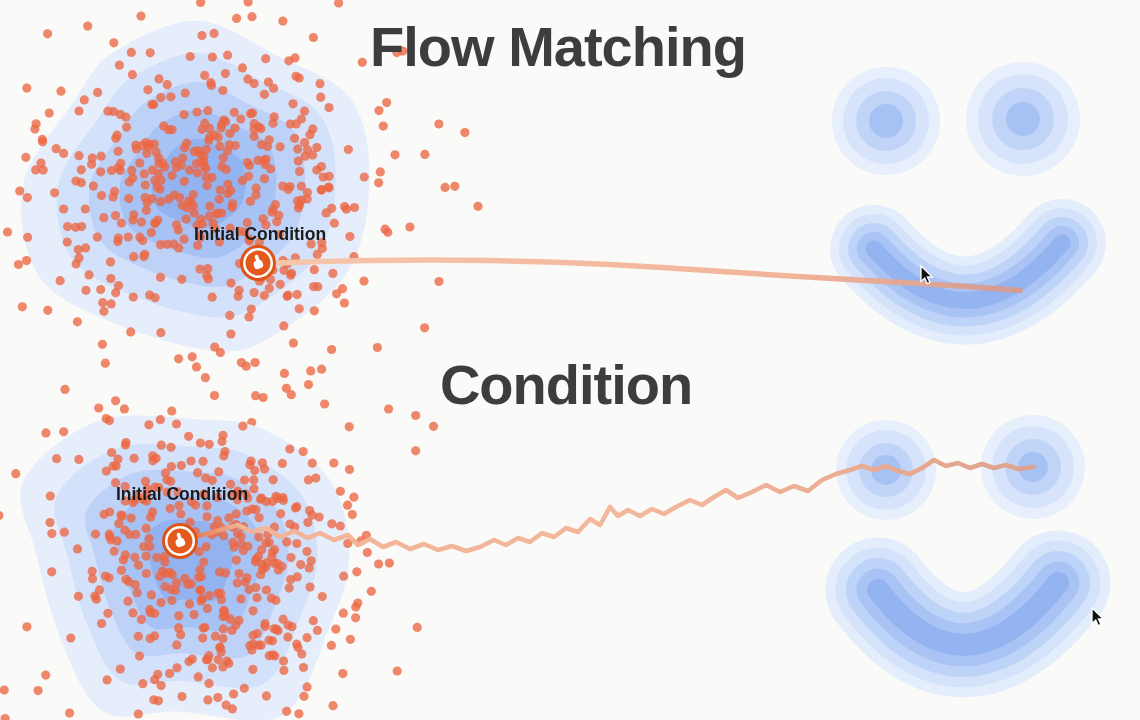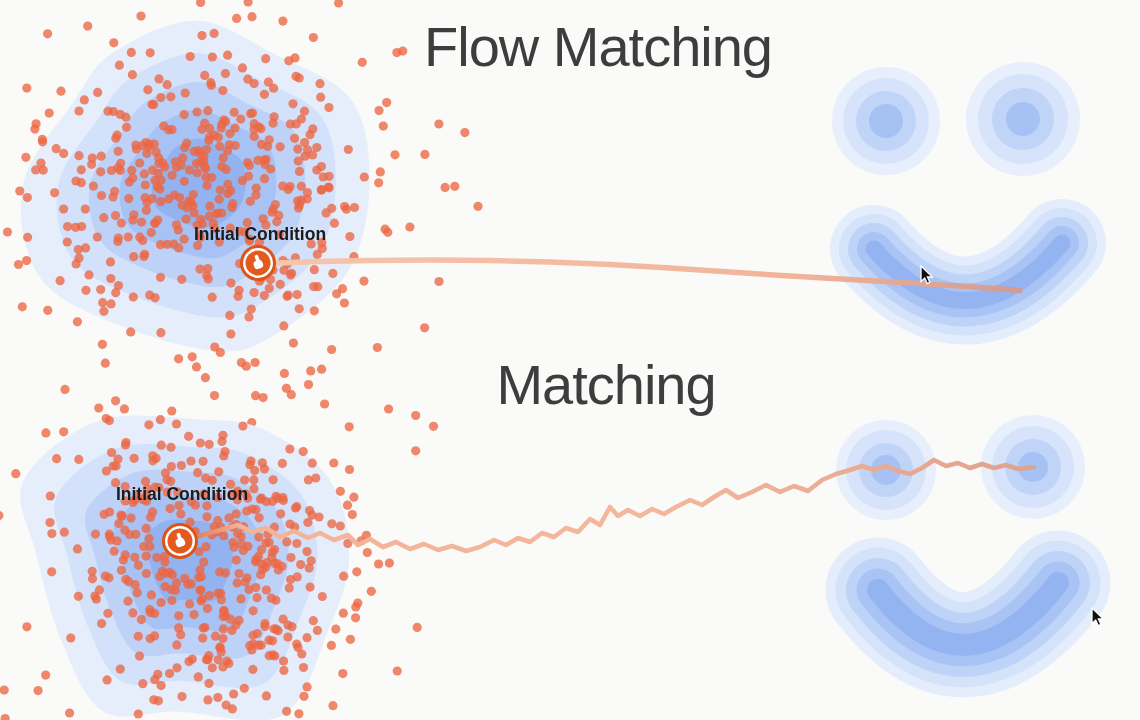--- a/index.html
+++ b/index.html
@@ -1,18 +1,18 @@
 <!DOCTYPE html>
 <html><head>
 <meta charset="utf-8">
 <style>
   html,body{margin:0;padding:0;}
   #stage{position:relative;width:1140px;height:720px;overflow:hidden;font-family:"Liberation Sans",sans-serif;}
   #viz{position:absolute;left:0;top:0;}
-  .title{position:absolute;transform:translateX(-50%);font-weight:normal;white-space:nowrap;letter-spacing:-1px;margin-left:40px;}
+  .title{position:absolute;transform:translateX(-50%);font-weight:bold;white-space:nowrap;letter-spacing:-1px;}
   .ic-label{position:absolute;transform:translate(-50%,-50%);font-weight:700;white-space:nowrap;}
 </style>
 </head>
 <body style="background: rgb(250, 250, 248);">
 
 <div id="stage" style="background: rgb(250, 250, 248);">
   <svg id="viz" width="1140" height="720" viewBox="0 0 1140 720">
       <defs>
         <linearGradient id="traj-grad-0" gradientUnits="userSpaceOnUse" x1="277" y1="263" x2="1020" y2="290.5">
           <stop offset="0" stop-color="#f6c5ab"></stop>
@@ -974,16 +974,16 @@
           <g transform="rotate(-20) scale(0.92)">
             <rect x="-1.2" y="-9" width="4" height="9.5" rx="2" fill="#ffffff"></rect>
             <rect x="-5.2" y="-2.8" width="10" height="9" rx="3.6" fill="#ffffff"></rect>
           </g>
         </g>
       </g>
       <polygon points="0,0 0,15.5 3.7,12.1 6.2,17.6 8.9,16.4 6.4,11 11.4,11" transform="translate(921,266)" fill="#111111" stroke="#ffffff" stroke-width="1.3"></polygon>
       <polygon points="0,0 0,15.5 3.7,12.1 6.2,17.6 8.9,16.4 6.4,11 11.4,11" transform="translate(1092,608)" fill="#111111" stroke="#ffffff" stroke-width="1.3"></polygon>
     </svg>
   <div class="title" id="title-0" style="left: 558px; top: 14px; color: rgb(61, 61, 61); font-size: 56px;">Flow Matching</div>
-  <div class="title" id="title-1" style="left: 566px; top: 352px; color: rgb(61, 61, 61); font-size: 56px;">Matching</div>
+  <div class="title" id="title-1" style="left: 566px; top: 352px; color: rgb(61, 61, 61); font-size: 56px;">Condition</div>
   <div class="ic-label" id="label-0" style="left: 260px; top: 234px; color: rgb(28, 28, 28); font-size: 17.5px;">Initial Condition</div>
   <div class="ic-label" id="label-1" style="left: 182px; top: 494px; color: rgb(28, 28, 28); font-size: 17.5px;">Initial Condition</div>
 </div>
 
 </body></html>

